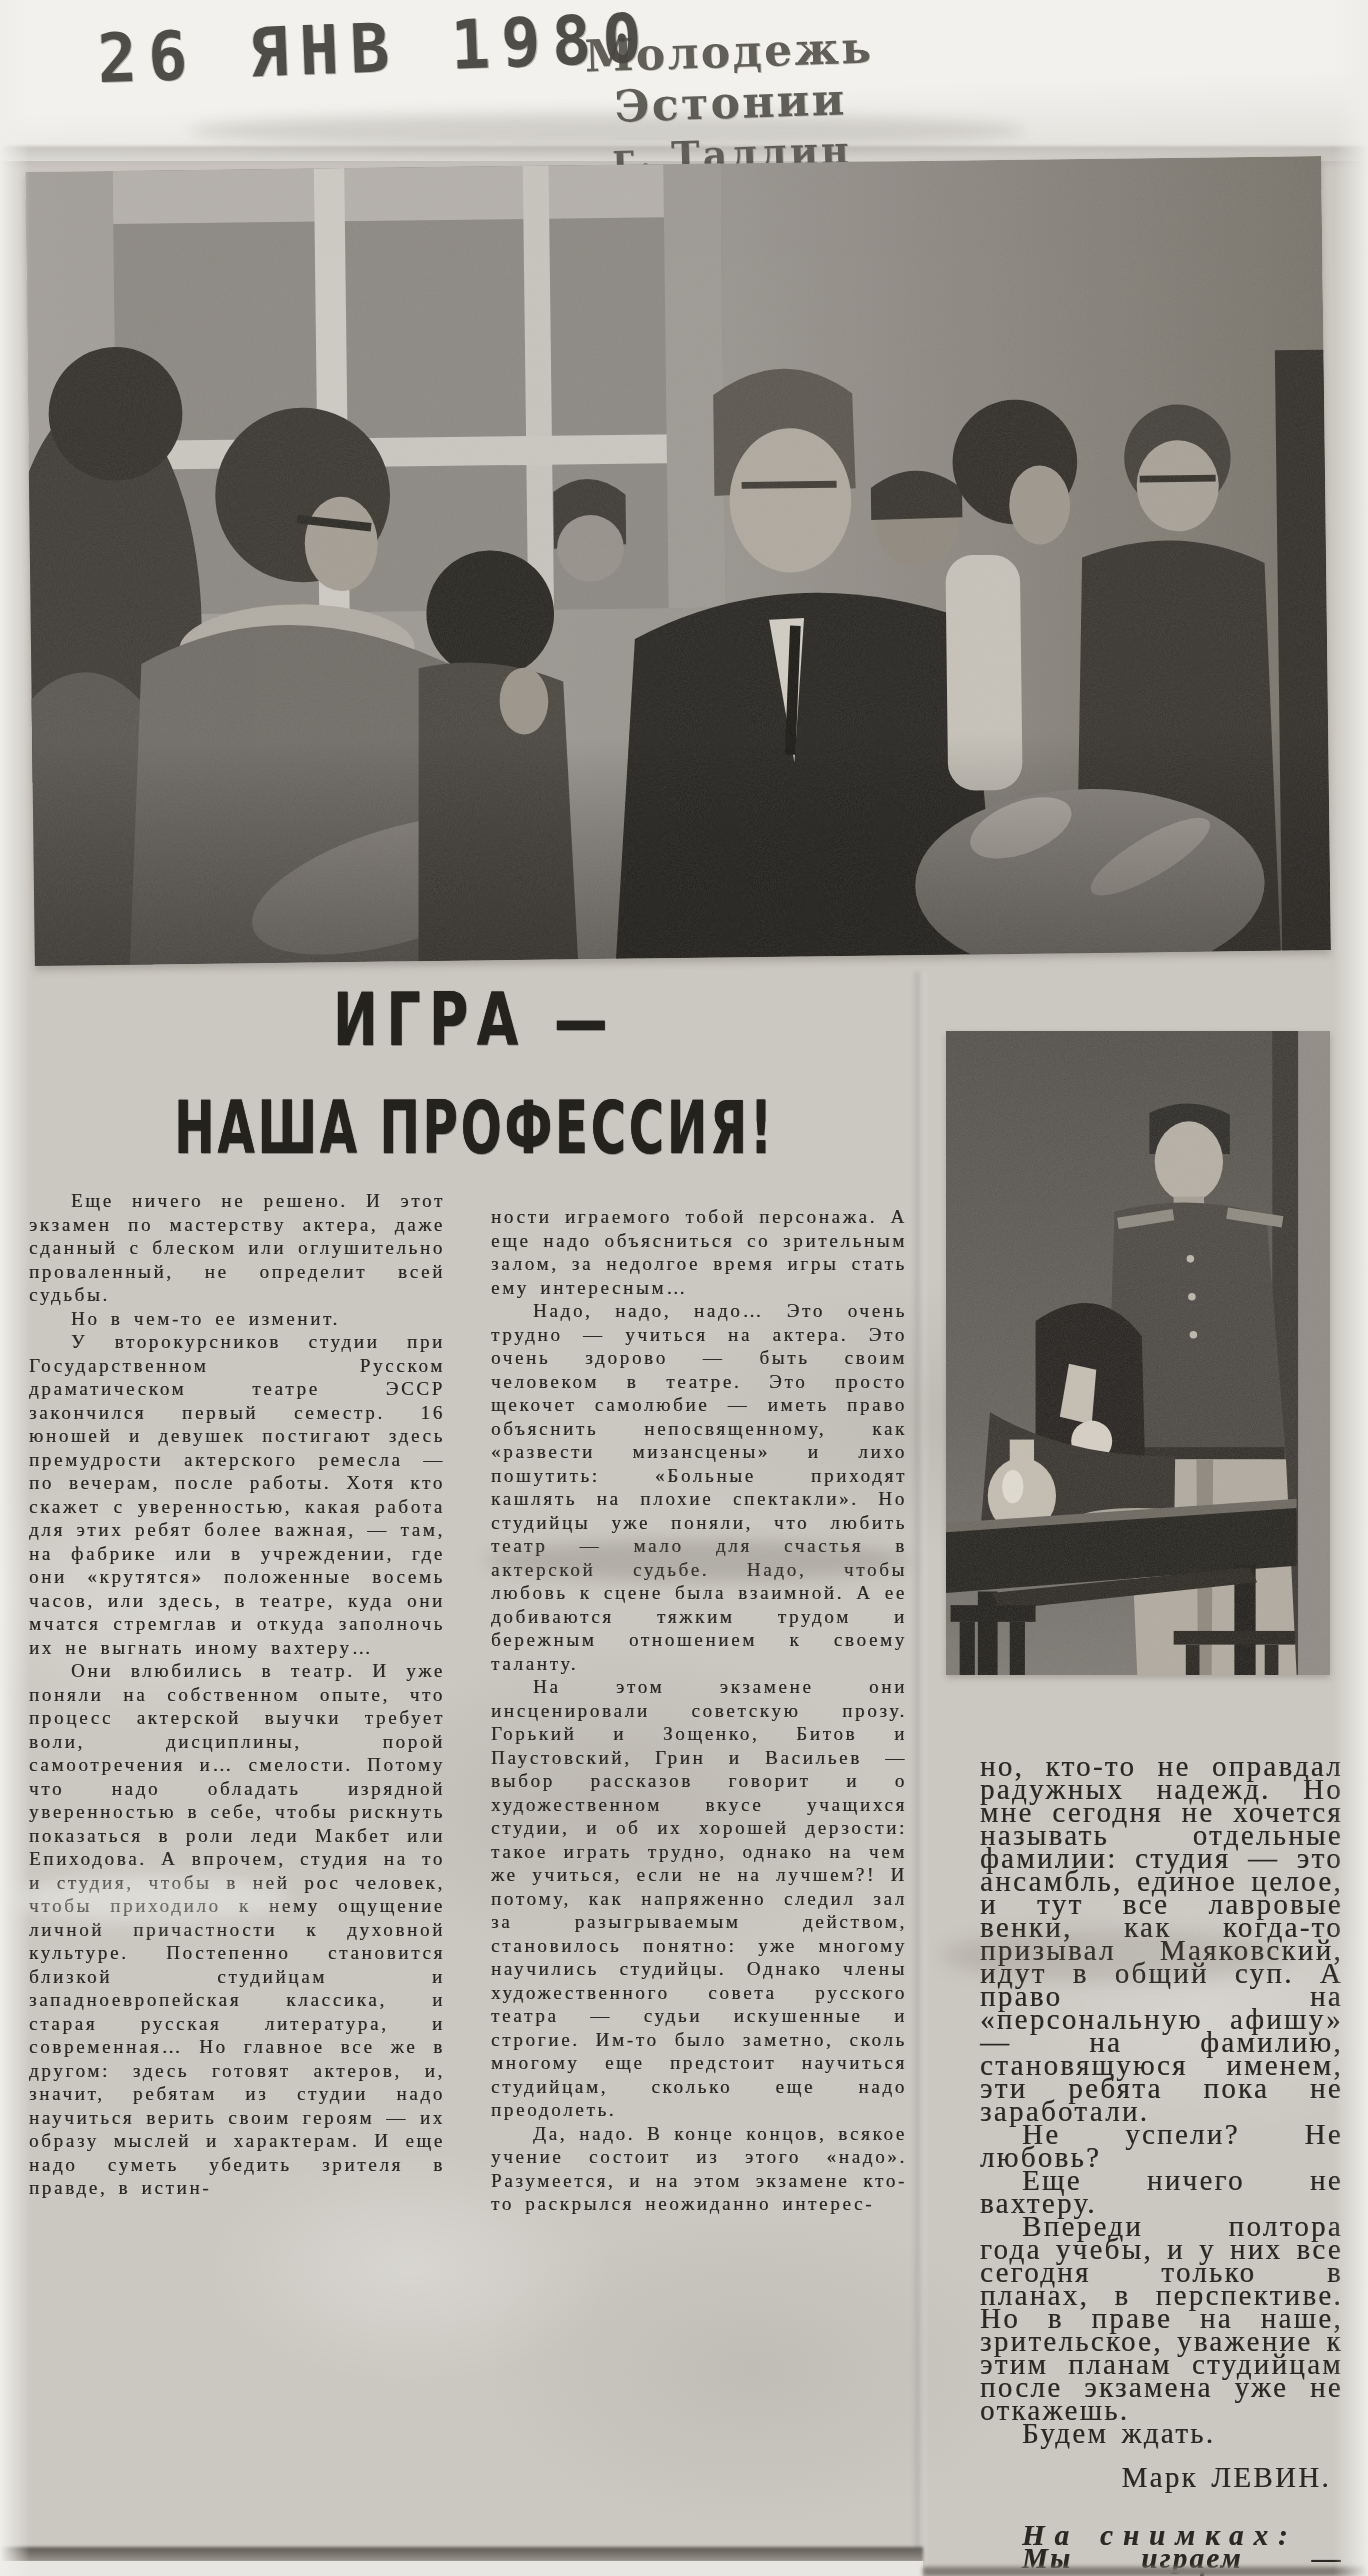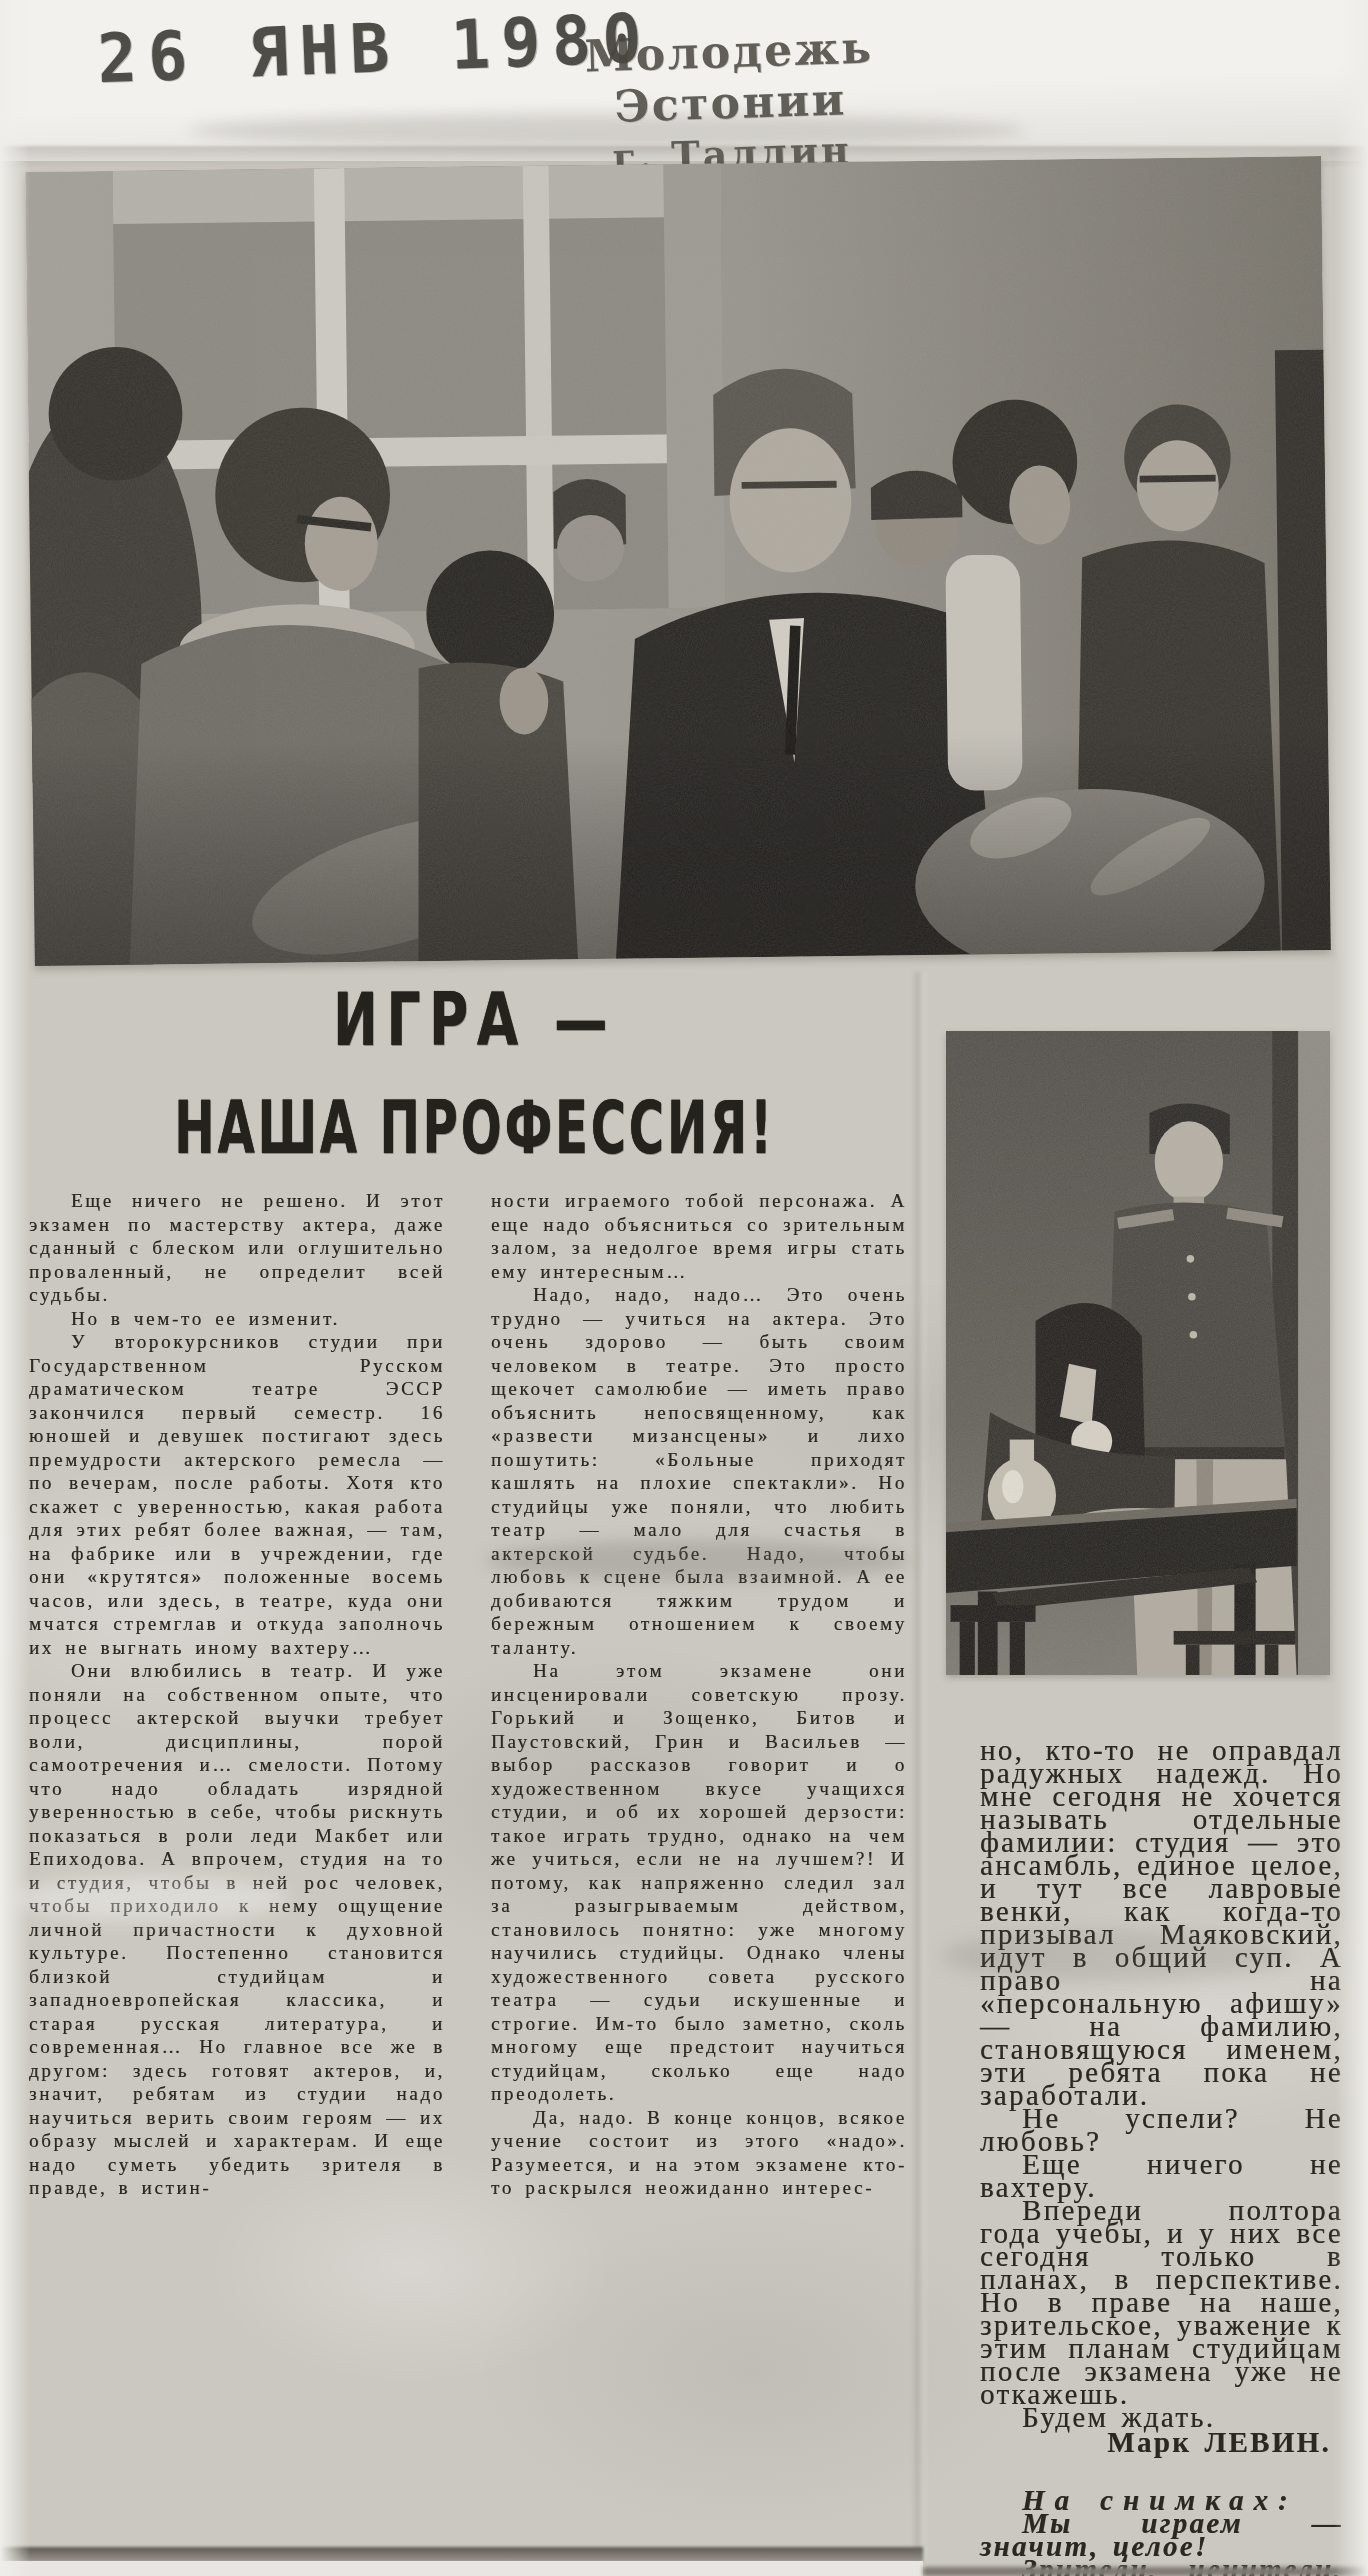--- a/index.html
+++ b/index.html
@@ -57,25 +57,25 @@
   .hl{font-family:"DejaVu Sans",sans-serif;font-weight:bold;white-space:nowrap;
     text-shadow:0 0 0.8px rgba(36,34,29,.9),0.8px 0.8px 0 rgba(36,34,29,.35);}
   .hl1{font-size:67px;transform:scale(.8,1.1);transform-origin:center;letter-spacing:10.6px;}
   .hl2{font-size:67px;margin-top:30px;transform:scale(.72,1.1);transform-origin:center;letter-spacing:3.8px;}
 
   
   .col{position:absolute;text-align:justify;color:#2b2823;
     font-size:19px;line-height:23.5px;letter-spacing:2.7px;word-spacing:3.8px;
     text-shadow:0.4px 0.3px 0 rgba(43,40,35,.55);}
   .col p{margin:0;text-indent:42px;}
-  .col p.cont{text-indent:0;}
+  .col p.cont{text-indent:0;margin-top:16px;}
   .col1{left:29px;top:1189px;width:416px;}
   .col2{left:491px;top:1189px;width:416px;}
   .col3{left:980px;top:1739px;width:363px;font-size:29px;line-height:23px;letter-spacing:2.3px;}
-  .byline{margin-top:2px;text-align:right;padding-right:12px;font-weight:bold;letter-spacing:2.3px;}
+  .byline{margin-top:21px;text-align:right;padding-right:12px;font-weight:normal;letter-spacing:2.3px;}
   .captions{margin-top:35px;font-style:italic;}
   .captions-heading{font-weight:bold;letter-spacing:10px;text-indent:21px;margin:0 0 6px 0;}
   .caption{font-weight:bold;margin:0;text-indent:42px;}
   .photo-credit{margin:7.6px 0 0 0;font-weight:bold;text-align:left;padding-right:20px;letter-spacing:3px;}
 
   
   .crease-v{position:absolute;left:915px;top:972px;width:10.6px;height:1604px;
     background:linear-gradient(to right,rgba(96,92,84,.25),rgba(255,255,255,.25));
     filter:blur(2.3px);}
   .smudge-a{position:absolute;left:486px;top:1540px;width:425px;height:41px;

